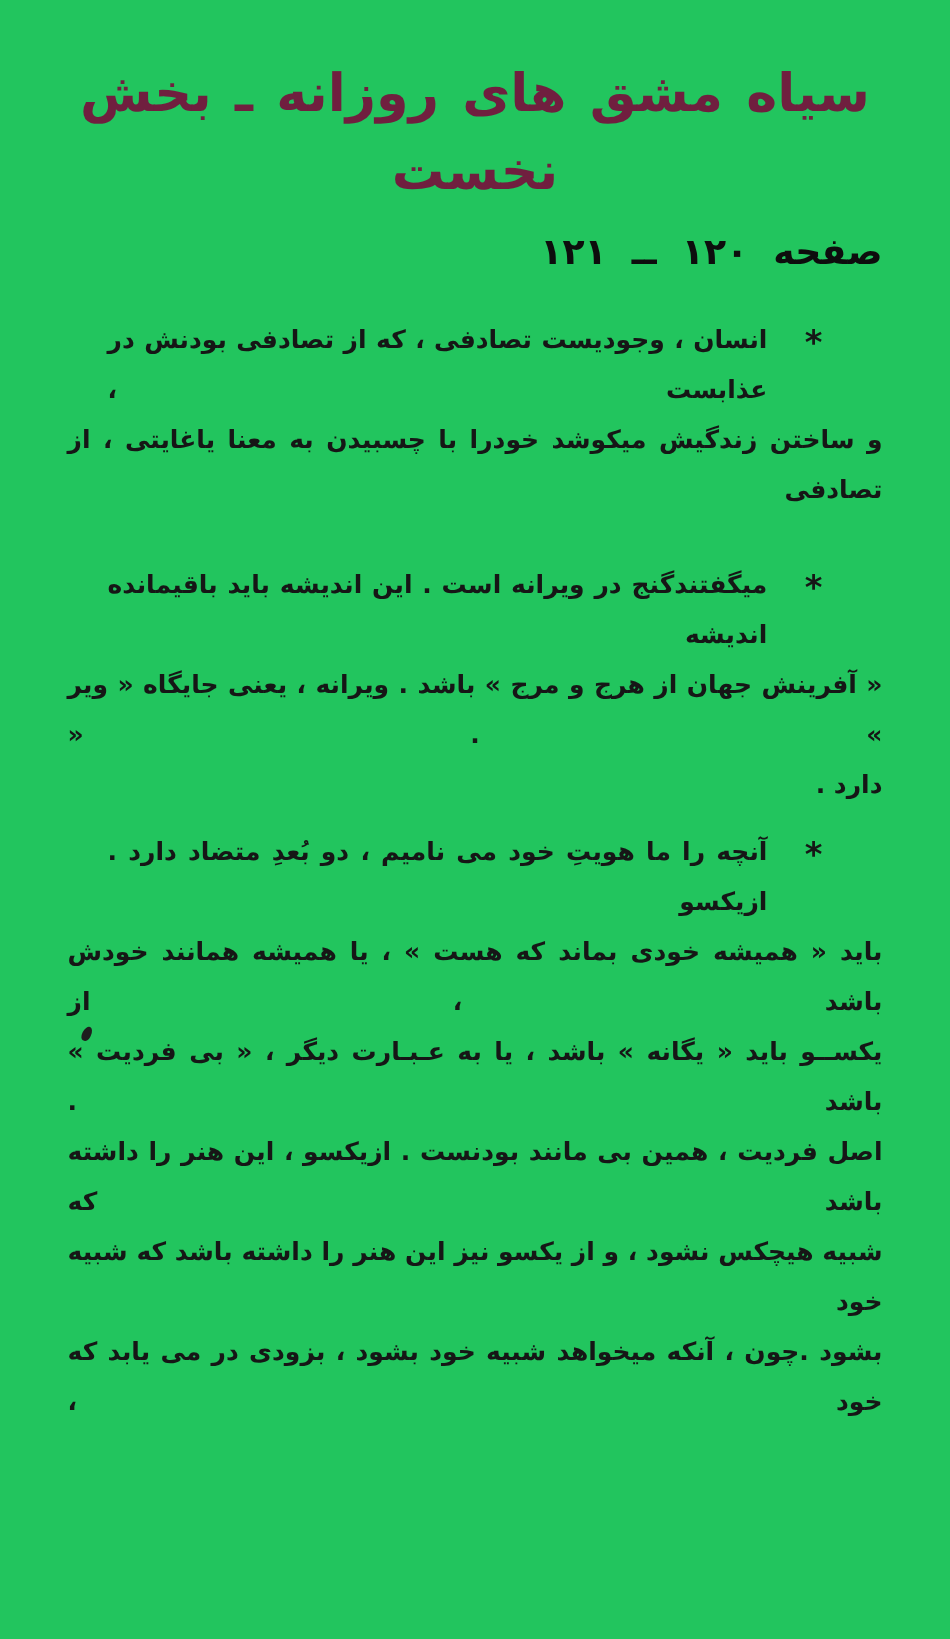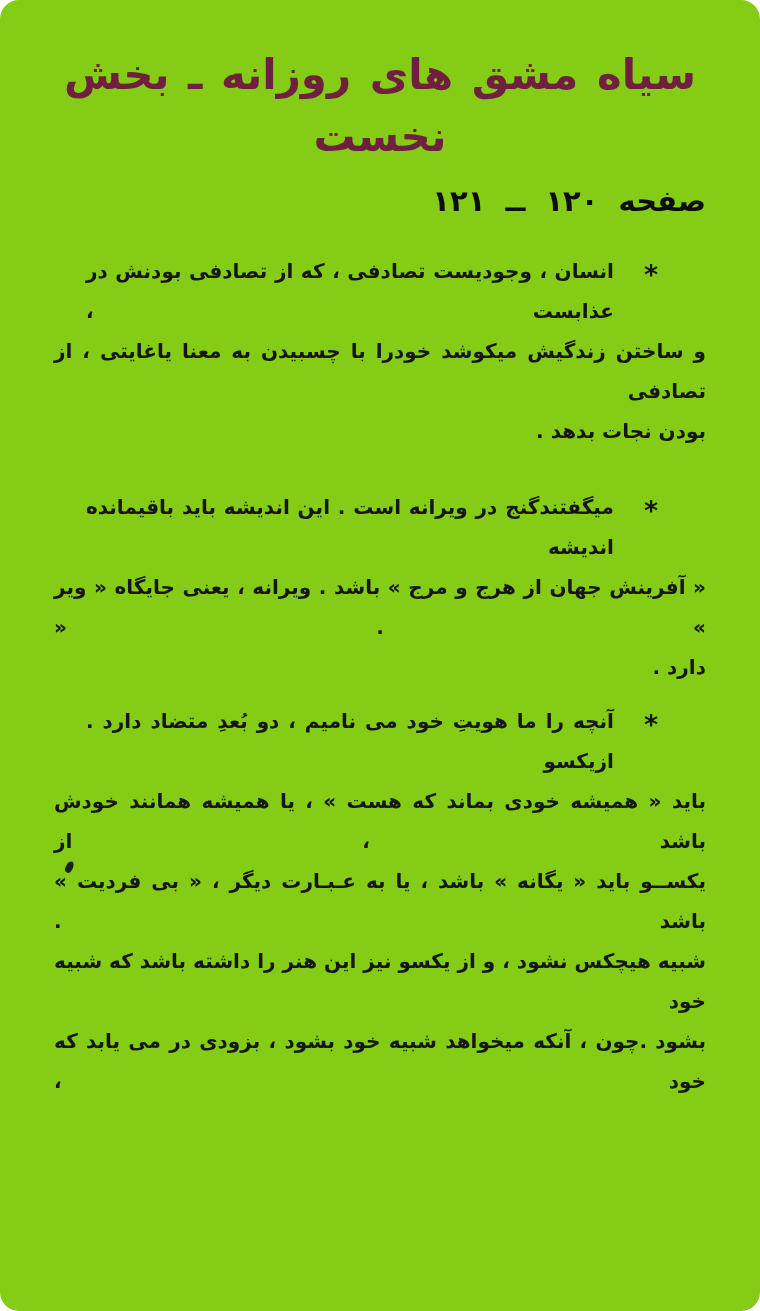--- a/index.html
+++ b/index.html
@@ -1,26 +1,25 @@
 <!DOCTYPE html>
 <html lang="fa"><head>
 <meta charset="utf-8">
 <style>
   html,body { margin:0; padding:0; background:#ffffff; }
   .page {
     position:relative;
     width:760px; height:1311px;
     box-sizing:border-box;
-    background:#84cc16;
+    background:#22c55e;
     direction:rtl;
     padding:0 54px;
     overflow:hidden;
     font-family:"DejaVu Sans", sans-serif;
     color:#161616;
-    border-radius:19px;
   }
   .title {
     margin:44px -14px 0;
     font-size:42px;
     line-height:62px;
     font-weight:bold;
     text-align:center;
     color:#701f3f;
     word-spacing:4px;
   }
@@ -71,21 +70,20 @@
   <div class="subtitle">صفحه ۱۲۰ ــ ۱۲۱</div>
 
   <section class="content">
 
     <div class="para p-gap-a">
       <div class="line first">
         <span class="star">*</span>
         <span class="ftext">انسان ، وجودیست تصادفی ، که از تصادفی بودنش در عذابست ،</span>
       </div>
       <div class="line just">و ساختن زندگیش میکوشد خودرا با چسبیدن به معنا یاغایتی ، از تصادفی</div>
-      <div class="line endl">بودن نجات بدهد .</div>
     </div>
 
     <div class="para p-gap-b">
       <div class="line first">
         <span class="star">*</span>
         <span class="ftext">میگفتندگنج در ویرانه است . این اندیشه باید باقیمانده اندیشه</span>
       </div>
       <div class="line just">« آفرینش جهان از هرج و مرج » باشد . ویرانه ، یعنی جایگاه « ویر » . «</div>
       <div class="line endl">دارد .</div>
     </div>
@@ -93,20 +91,21 @@
     <div class="para p-gap-c">
       <div class="line first">
         <span class="star">*</span>
         <span class="ftext">آنچه را ما هویتِ خود می نامیم ، دو بُعدِ متضاد دارد . ازیکسو</span>
       </div>
       <div class="line just">باید « همیشه خودی بماند که هست » ، یا همیشه همانند خودش باشد ، از</div>
       <div class="rel">
         <div class="line just">یکســو باید « یگانه » باشد ، یا به عـبـارت دیگر ، « بی فردیت » باشد .</div>
         <span class="stray"></span>
       </div>
+      <div class="line just">اصل فردیت ، همین بی مانند بودنست . ازیکسو ، این هنر را داشته باشد که</div>
       <div class="line just">شبیه هیچکس نشود ، و از یکسو نیز این هنر را داشته باشد که شبیه خود</div>
       <div class="line just">بشود .چون ، آنکه میخواهد شبیه خود بشود ، بزودی در می یابد که خود ،</div>
 
     </div>
 
   </section>
 
 </div>
 
 </body></html>

